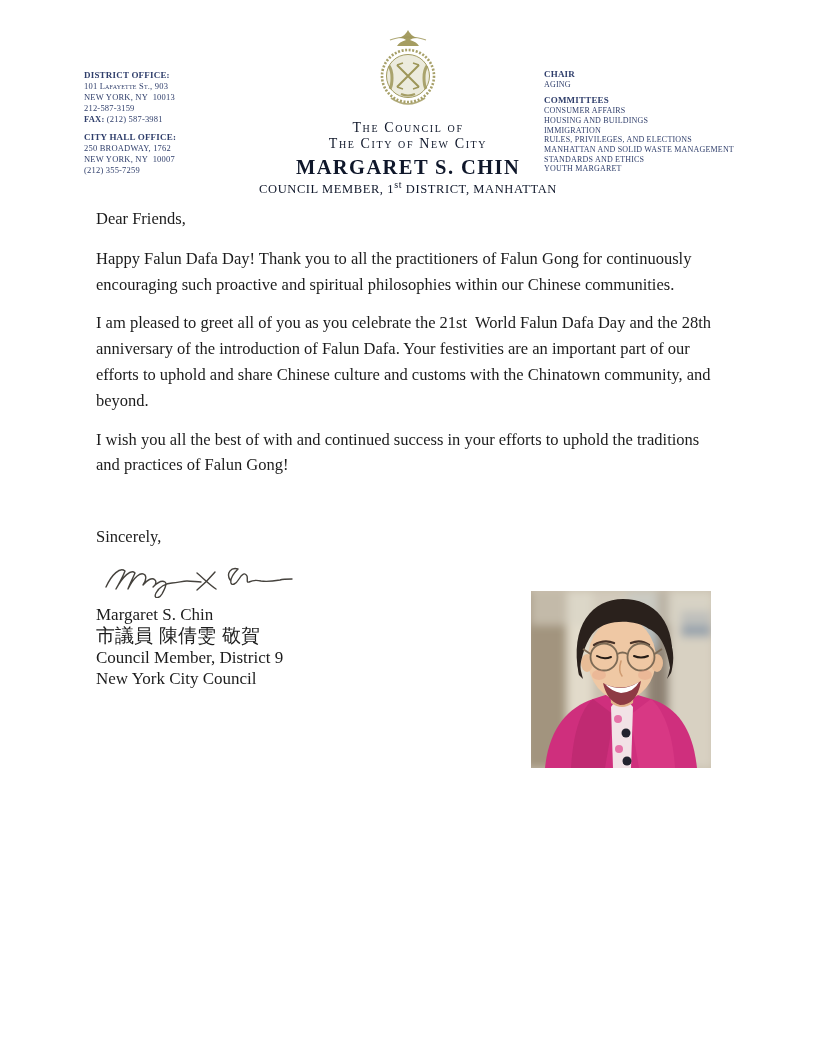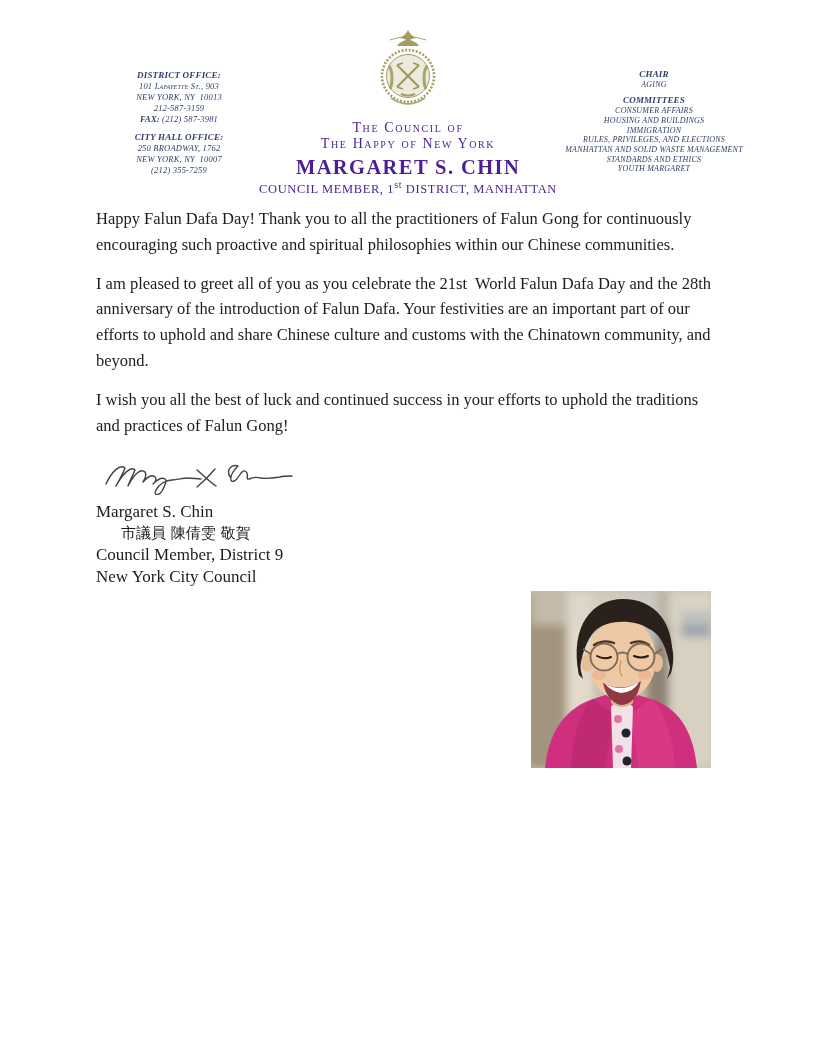--- a/index.html
+++ b/index.html
@@ -2,48 +2,48 @@
 <html><head>
 <meta charset="utf-8">
 <style>
   html,body{margin:0;padding:0;background:#e8e8e8;}
   .page{
     position:relative;width:816px;height:1056px;background:#ffffff;
     margin:0 auto;font-family:"Liberation Serif", serif;overflow:hidden;
   }
   
   .lh-left,.lh-right{
-    position:absolute;top:70px;text-align:center;color:#2f3e6b;font-style:italic;
+    position:absolute;top:70px;text-align:left;color:#2f3e6b;
   }
   .lh-left{left:84px;width:190px;font-size:8.5px;line-height:11px;letter-spacing:.2px;}
   .lh-right{left:544px;width:220px;font-size:8px;line-height:9.7px;letter-spacing:.2px;}
   .lh-title{font-weight:bold;font-size:9px;}
   .lh-gap{height:7px;}
   .sc{font-variant:small-caps;}
   .lh-center{
-    position:absolute;left:258px;top:0;width:300px;text-align:center;color:#4c1d95;
+    position:absolute;left:258px;top:0;width:300px;text-align:center;color:#0f172a;
     padding-top:28px;
   }
   .seal{display:block;margin:0 auto 8px auto;}
   .council-line{font-variant:small-caps;font-size:14px;line-height:15.5px;letter-spacing:1.6px;}
   .member-name{font-weight:bold;font-size:20.5px;letter-spacing:1.4px;margin-top:5px;line-height:22px;}
   .member-title{font-size:12.5px;letter-spacing:.6px;line-height:14px;}
   .member-title sup{font-size:10px;}
   
   .letter{
     position:absolute;left:96px;top:206px;width:624px;color:#1c1c1c;
     font-size:16.5px;line-height:25.8px;
   }
   .date{margin:0 0 53px 0;}
   .salutation{margin:0 0 14px 0;}
   .letter p{margin:0 0 13px 0;font-family:Liberation Serif, serif;}
   .closing{margin:46px 0 4px 0;}
   .signature-svg{display:block;margin:2px 0 4px 6px;}
   .signer{margin-top:6px;font-size:17px;line-height:21.5px;}
-  .signer .cjk{font-family:"DejaVu Sans", sans-serif;font-size:15px;margin-left:25px;}
+  .signer .cjk{font-family:"DejaVu Sans", sans-serif;font-size:19px;}
   
   .photo{
     position:absolute;left:531px;top:591px;width:180px;height:177px;margin:0;
   }
   .photo svg{display:block;}
 </style>
 </head>
 <body>
 
 <div class="page">
@@ -80,44 +80,46 @@
 
           <path d="M12 38 q3 4 3 12 q0 7 -2 11" stroke-width="3" opacity=".85"></path>
           <path d="M50 38 q-3 4 -3 12 q0 7 2 11" stroke-width="3" opacity=".85"></path>
 
           <path d="M24 66 q7 3 14 0" stroke-width="2" opacity=".9"></path>
 
           <path d="M14 70 q17 12 34 0" stroke-width="1.6" opacity=".8"></path>
         </g>
       </svg>
       <div class="council-line">The Council of</div>
-      <div class="council-line">The Happy of New York</div>
+      <div class="council-line">The City of New City</div>
       <div class="member-name">MARGARET S. CHIN</div>
       <div class="member-title"><span>COUNCIL MEMBER, 1</span><sup>st</sup><span> DISTRICT, MANHATTAN</span></div>
     </div>
 
     <div class="lh-right">
       <div class="lh-title">CHAIR</div>
       <div>AGING</div>
       <div class="lh-gap"></div>
       <div class="lh-title">COMMITTEES</div>
       <div>CONSUMER AFFAIRS</div>
       <div>HOUSING AND BUILDINGS</div>
       <div>IMMIGRATION</div>
       <div>RULES, PRIVILEGES, AND ELECTIONS</div>
       <div>MANHATTAN AND SOLID WASTE MANAGEMENT</div>
       <div>STANDARDS AND ETHICS</div>
       <div>YOUTH MARGARET</div>
     </div>
   </header>
 
   <main class="letter">
+    <div class="salutation">Dear Friends,</div>
     <p>Happy Falun Dafa Day! Thank you to all the practitioners of Falun Gong for continuously encouraging such proactive and spiritual philosophies within our Chinese communities.</p>
     <p>I am pleased to greet all of you as you celebrate the 21st&nbsp; World Falun Dafa Day and the 28th anniversary of the introduction of Falun Dafa. Your festivities are an important part of our efforts to uphold and share Chinese culture and customs with the Chinatown community, and beyond.</p>
-    <p>I wish you all the best of luck and continued success in your efforts to uphold the traditions and practices of Falun Gong!</p>
+    <p>I wish you all the best of with and continued success in your efforts to uphold the traditions and practices of Falun Gong!</p>
+    <div class="closing">Sincerely,</div>
 
     <svg class="signature-svg" width="195" height="44" viewBox="0 0 195 44">
       <g fill="none" stroke="#45423d" stroke-width="1.4" stroke-linecap="round" stroke-linejoin="round">
         <path d="M4 33 C10 20 18 13 23 17 C20 25 16 31 14 35 C21 22 29 15 33 19 C30 26 27 32 26 35 C32 23 39 17 43 21 C45 24 43 28 41 31 C45 26 50 23 53 26 C55 28 53 32 51 33 C55 29 60 26 63 28 C66 30 62 36 60 40 C57 45 51 45 54 39 C57 33 64 29 70 29 C76 29 80 27 85 27 C90 27 95 28 99 28"></path>
         <path d="M95 19 C101 24 108 31 114 35"></path>
         <path d="M113 18 C108 24 101 31 95 36"></path>
         <path d="M128 26 C124 19 129 13 136 15 C132 19 128 25 129 29 C130 32 134 30 137 25 C140 20 143 18 145 22 C146 25 144 29 147 28 C151 26 155 26 159 27 C165 28 172 27 178 26 C181 25 186 25 190 25"></path>
       </g>
     </svg>
 

